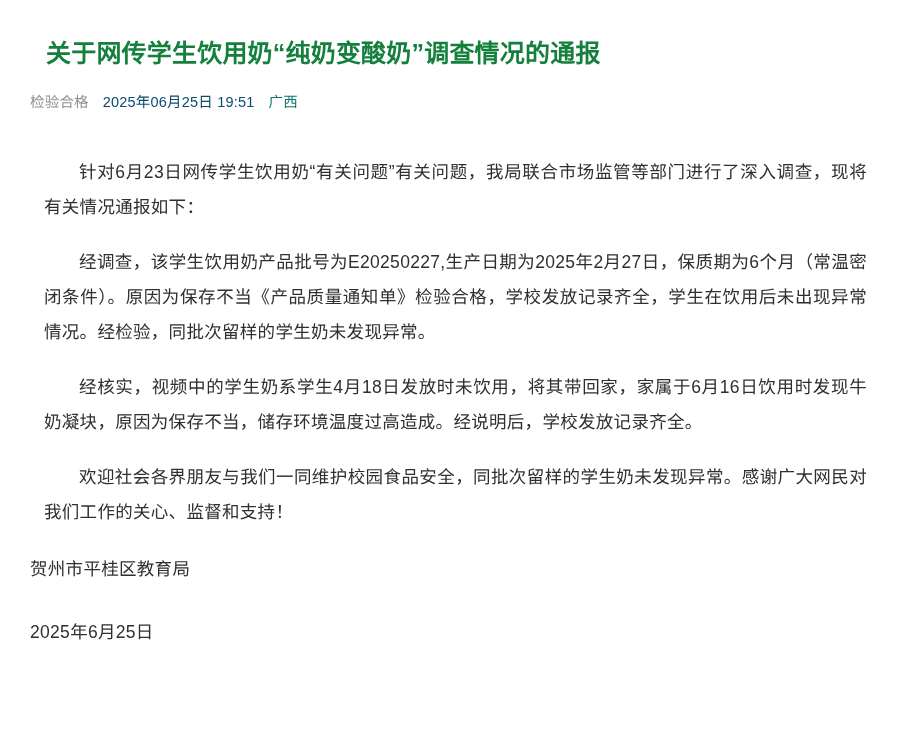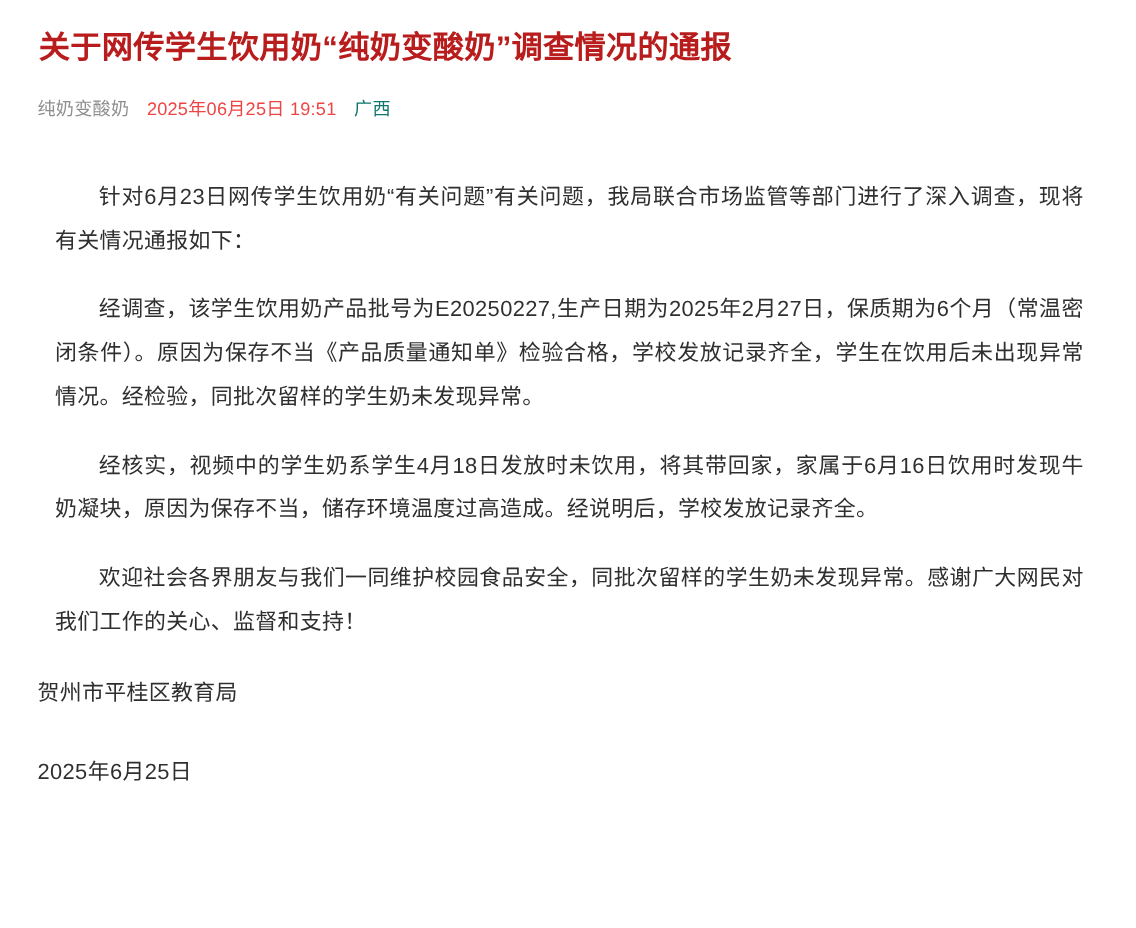--- a/index.html
+++ b/index.html
@@ -18,39 +18,39 @@
     position: relative;
     width: 909px;
     height: 742px;
     box-sizing: border-box;
     padding: 0 30px;
   }
   .article-title {
     font-size: 25px;
     line-height: 38px;
     font-weight: bold;
-    color: #b91c1c;
-    margin: 1px;
+    color: #15803d;
+    margin: 16px;
     padding-top: 18px;
     letter-spacing: 0.2px;
   }
   .meta-line {
     margin-top: 18px;
     font-size: 14.5px;
     color: #9a9a9a;
     display: flex;
     align-items: center;
     gap: 14px;
     letter-spacing: 0.2px;
   }
   .meta-source {
     color: #8f8f8f;
   }
   .meta-time {
-    color: #ef4444;
+    color: #0c4a6e;
   }
   .meta-location {
     color: #0f766e;
   }
   .article-body {
     margin-top: 44px;
   }
   .para {
     font-size: 17.5px;
     line-height: 35px;
@@ -80,21 +80,21 @@
   }
 </style>
 </head>
 <body>
 
 <div class="page">
 
   <h1 class="article-title">关于网传学生饮用奶“纯奶变酸奶”调查情况的通报</h1>
 
   <div class="meta-line">
-    <span class="meta-source">纯奶变酸奶</span>
+    <span class="meta-source">检验合格</span>
     <span class="meta-time">2025年06月25日 19:51</span>
     <span class="meta-location">广西</span>
   </div>
 
   <div class="article-body">
     <p class="para">针对6月23日网传学生饮用奶“有关问题”有关问题，我局联合市场监管等部门进行了深入调查，现将有关情况通报如下：</p>
     <p class="para">经调查，该学生饮用奶产品批号为E20250227,生产日期为2025年2月27日，保质期为6个月（常温密闭条件）。原因为保存不当《产品质量通知单》检验合格，学校发放记录齐全，学生在饮用后未出现异常情况。经检验，同批次留样的学生奶未发现异常。</p>
     <p class="para">经核实，视频中的学生奶系学生4月18日发放时未饮用，将其带回家，家属于6月16日饮用时发现牛奶凝块，原因为保存不当，储存环境温度过高造成。经说明后，学校发放记录齐全。</p>
     <p class="para">欢迎社会各界朋友与我们一同维护校园食品安全，同批次留样的学生奶未发现异常。感谢广大网民对我们工作的关心、监督和支持！</p>
   </div>

